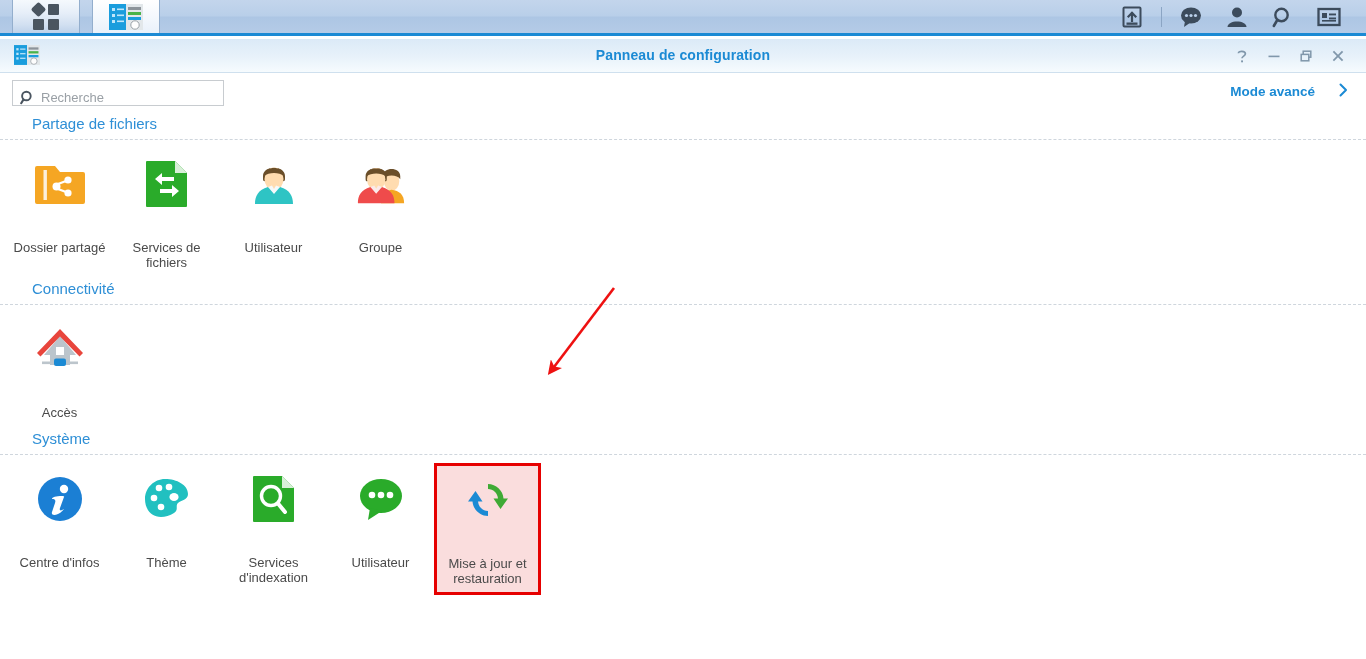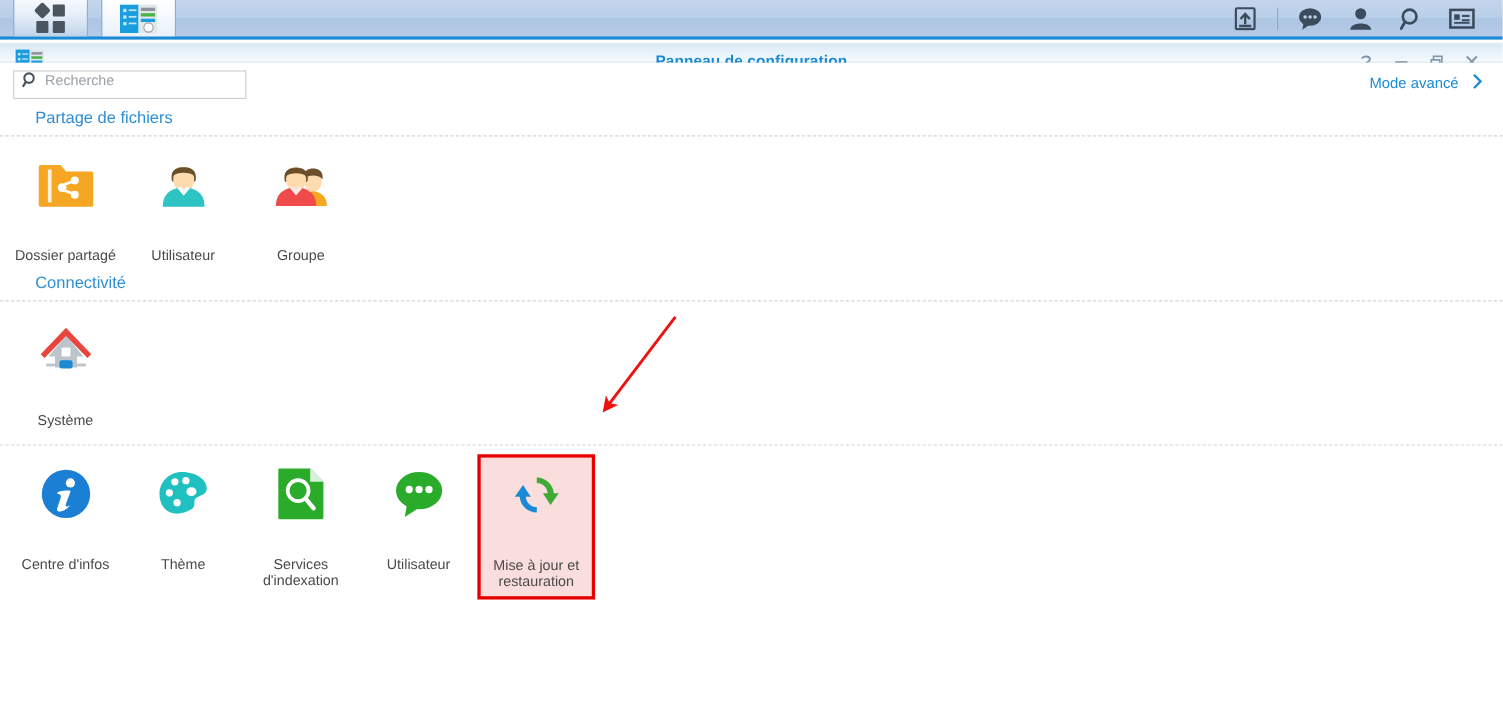--- a/index.html
+++ b/index.html
@@ -59,21 +59,21 @@
   .cp-ico { width: 34px; height: 26px; position: relative; }
 
   
   .window {
     position: absolute; left: 0; top: 39px;
     width: 1366px; height: 620px;
     background: #ffffff;
   }
   .win-title {
     position: relative;
-    height: 18px;
+    height: 34px;
     background: linear-gradient(to bottom, #dbeaf7 0%, #e8f2fa 55%, #f6fbfe 100%);
     border-bottom: 1px solid #cfe0ee;
   }
   .win-app-icon {
     position: absolute; left: 14px; top: 5px; width: 26px; height: 22px;
   }
   .win-title-text {
     position: absolute; left: 0; right: 0; top: 8px;
     text-align: center;
     font-size: 14px; font-weight: bold; color: #1b8ad4;
@@ -90,34 +90,34 @@
 
   
   .toolbar {
     position: relative; height: 40px; background: #fff;
   }
   .search-wrap {
     position: absolute; left: 12px; top: 7px;
     width: 212px; height: 26px;
     border: 1px solid #c8ccd0;
     background: #fff;
-    display: flex; align-items: flex-start;
+    display: flex; align-items: flex-end;
   }
   .search-ico { margin-left: 7px; margin-right: 6px; display:flex; }
   .search-input {
     border: none; outline: none; width: 168px;
     font-size: 13px; color: #333;
     font-family: "Liberation Sans", sans-serif;
     background: transparent;
   }
   .search-input::placeholder { color: #9aa0a6; }
   .adv-mode {
     position: absolute; right: 18px; top: 10px;
-    font-size: 13.5px; font-weight: normal; color: #1b8ad4;
-    cursor: pointer; display: flex; align-items: center; gap: 13px;
+    font-size: 13.5px; font-weight: bold; color: #1b8ad4;
+    cursor: pointer; display: flex; align-items: center; gap: 24px;
   }
 
   
   .content { position: relative; padding: 0; }
   .section-title {
     font-size: 15px; color: #2e8fd6; padding-left: 32px;
     margin-top: 2px;
   }
   .divider {
     border-top: 1px dashed #cfd6dd;
@@ -312,20 +312,31 @@
             <circle cx="33" cy="18" r="3.6" fill="#fff"></circle>
             <circle cx="33" cy="31" r="3.6" fill="#fff"></circle>
             <circle cx="21.5" cy="24.5" r="4" fill="#fff"></circle>
             <line x1="23" y1="22" x2="31" y2="19" stroke="#fff" stroke-width="2.4"></line>
             <line x1="23" y1="27" x2="31" y2="30" stroke="#fff" stroke-width="2.4"></line>
           </svg>
         </span>
         <span class="lbl">Dossier partagé</span>
       </div>
 
+      <div class="app-tile">
+        <span class="glyph">
+          <svg width="44" height="48" viewBox="0 0 44 48">
+            <path d="M2 1 h28 l12 12 v33 a1 1 0 0 1 -1 1 h-39 a1 1 0 0 1 -1 -1 v-44 a1 1 0 0 1 1 -1 z" fill="#2aab2a"></path>
+            <path d="M30 1 l12 12 h-12 z" fill="#d8f0d8"></path>
+            <path d="M10 19 L17 13 L17 17 L29 17 L29 21 L17 21 L17 25 Z" fill="#fff"></path>
+            <path d="M34 31 L27 25 L27 29 L15 29 L15 33 L27 33 L27 37 Z" fill="#fff"></path>
+          </svg>
+        </span>
+        <span class="lbl">Services de fichiers</span>
+      </div>
 
       <div class="app-tile">
         <span class="glyph">
           <svg width="48" height="48" viewBox="0 0 48 48">
             <path d="M13 16 C13 5 35 5 35 16 L35 19 C35 22 32 22 32 19 L16 19 C16 22 13 22 13 19 Z" fill="#6b4f2a"></path>
             <ellipse cx="24" cy="19" rx="9.5" ry="11.5" fill="#ffdcb0"></ellipse>
             <path d="M14.5 14 C14.5 6 33.5 6 33.5 14 L33.5 16 C30 12 18 12 14.5 16 Z" fill="#6b4f2a"></path>
             <path d="M24 30 L18 27 C8 30 5 36 5 44 L43 44 C43 36 40 30 30 27 Z" fill="#2ec4c4"></path>
             <path d="M18 27 L24 34 L30 27 L26 25.5 L24 29 L22 25.5 Z" fill="#f5f9fa"></path>
           </svg>
@@ -359,24 +370,25 @@
       <div class="app-tile">
         <span class="glyph">
           <svg width="52" height="44" viewBox="0 0 52 44">
             <path d="M26 9 L42 28 L36 28 L36 38 L16 38 L16 28 L10 28 Z" fill="#bcc5cc"></path>
             <rect x="22" y="20" width="8" height="8" fill="#fff"></rect>
             <path d="M26 2 L49 26 L45.5 29.5 L26 9.5 L6.5 29.5 L3 26 Z" fill="#e8453c"></path>
             <rect x="8" y="34.5" width="36" height="2.6" fill="#bcc5cc"></rect>
             <rect x="20" y="31.5" width="12" height="7.5" rx="2" fill="#1b8ad4"></rect>
           </svg>
         </span>
-        <span class="lbl">Système</span>
-      </div>
-    </div>
-
+        <span class="lbl">Accès</span>
+      </div>
+    </div>
+
+    <div class="section-title">Système</div>
     <div class="divider"></div>
     <div class="icon-row">
 
       <div class="app-tile">
         <span class="glyph">
           <svg width="46" height="46" viewBox="0 0 46 46">
             <circle cx="23" cy="23" r="22" fill="#1b7fd4"></circle>
             <circle cx="27" cy="13" r="4.2" fill="#fff"></circle>
             <path d="M25 20 C19 20 15 21 15 23 C18 23 19 24 18 27 L15 36 C14 39 17 40 21 38 C25 36 27 33 27 33 C24 35 22 35 23 32 L27 21 C27.5 20.2 26.5 20 25 20 Z" fill="#fff"></path>
           </svg>

